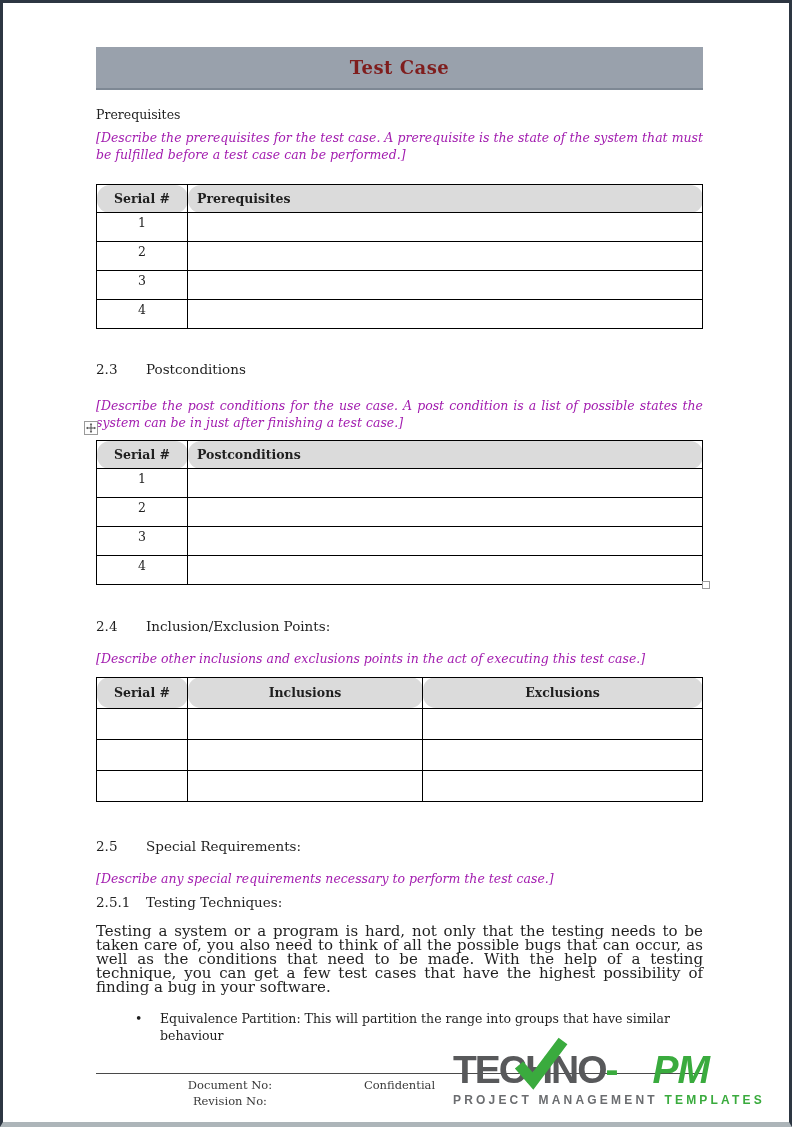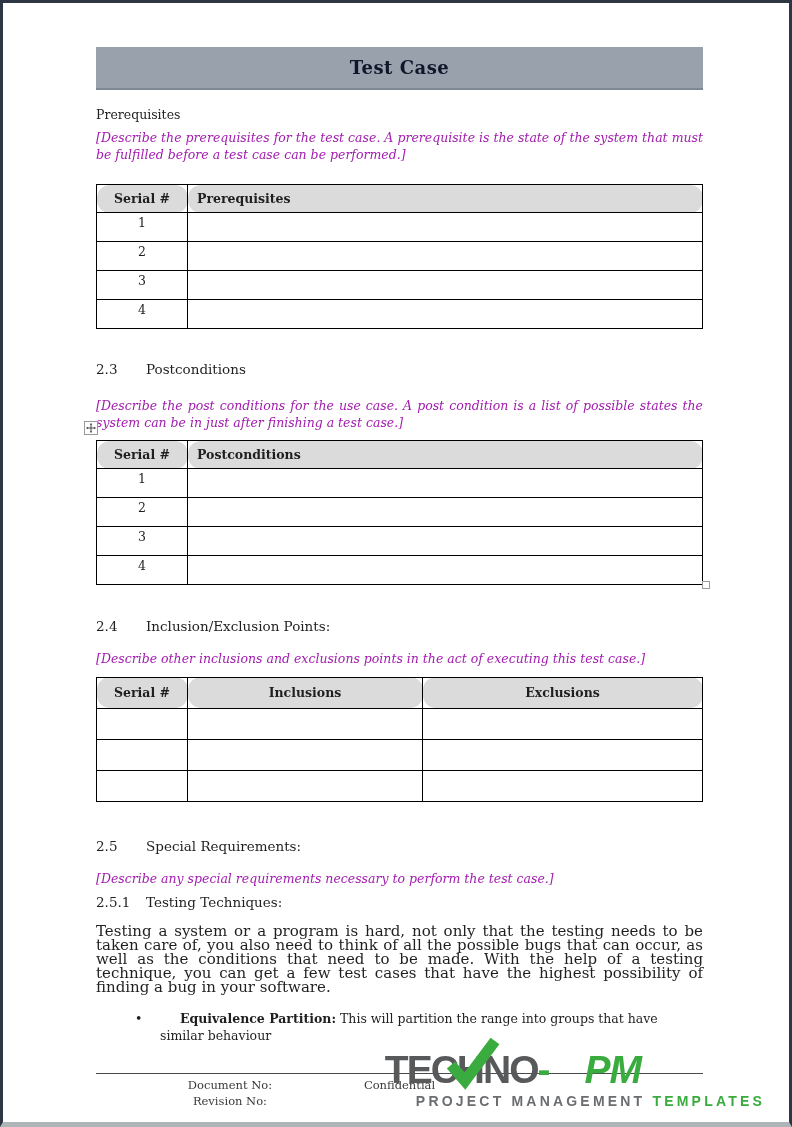--- a/index.html
+++ b/index.html
@@ -8,39 +8,39 @@
     border-top:3px solid #2D3642;border-left:3px solid #2D3642;border-right:3px solid #2D3642;
     border-bottom:5px solid #ADB5B9;
     background:#ffffff;padding:44px 86px 0 93px;
     font-family:"DejaVu Serif", serif;color:#1F1F1F;overflow:hidden;
   }
   .banner{
     height:43px;background:#99A1AC;border-bottom:2px solid #7E8894;
     display:flex;align-items:center;justify-content:center;
     margin-bottom:17px;box-sizing:border-box;
   }
-  .banner-title{color:#0f172a;font-weight:bold;font-size:18px;letter-spacing:.5px;}
+  .banner-title{color:#7f1d1d;font-weight:bold;font-size:18px;letter-spacing:.5px;}
   .plain-label{font-size:12.5px;margin:0 0 8px;}
   .ph{color:#a21caf;font-style:italic;font-size:12.5px;line-height:16.5px;text-align:justify;margin:0;}
   .sec{font-size:13.5px;font-weight:normal;margin:0;line-height:17px;}
   .sec .num{display:inline-block;width:50px;}
   .doc-table{width:100%;border-collapse:collapse;table-layout:fixed;}
   .doc-table th,.doc-table td{border:1px solid #000;box-sizing:border-box;font-size:12.5px;}
   .doc-table th{background:#DBDBDB;font-weight:bold;height:28px;padding:3px 9px;vertical-align:middle;border-radius:13px;}
   .col-serial{width:91px;}
   th.center,td.center{text-align:center;}
   th.left{text-align:left;}
   .doc-table td{height:29px;padding:2px 9px;vertical-align:top;}
   .t3 th{height:31px;}
   .t3 td{height:31px;}
   .col-incl{width:235px;}
   .body-text{font-size:15px;line-height:14px;text-align:justify;margin:0 0 17px;}
   .bullet{display:flex;padding-left:39px;font-size:12.5px;line-height:16.5px;}
   .bullet .dot{width:25px;flex:0 0 25px;}
-  .bullet .term{font-weight:bold;margin-left:20px;}
+  .bullet .term{font-weight:normal;}
   
   .move-handle{
     position:absolute;left:81px;top:418px;width:14px;height:14px;box-sizing:border-box;
     border:1px solid #9a9a9a;background:#fdfdfd;display:flex;align-items:center;justify-content:center;
   }
   .resize-handle{
     position:absolute;left:699px;top:578px;width:8px;height:8px;box-sizing:border-box;
     border:1px solid #9a9a9a;background:#ffffff;
   }
   
@@ -49,22 +49,22 @@
   .logo{position:absolute;right:24px;top:1046px;}
   .logo-main{
     font-family:"Liberation Sans", sans-serif;font-weight:700;font-size:39px;
     letter-spacing:-2px;color:#58595B;line-height:42px;white-space:nowrap;
   }
   .logo-h-wrap{position:relative;display:inline-block;}
   .check-svg{position:absolute;left:-14px;top:-14px;width:58px;height:56px;pointer-events:none;}
   .green{color:#3AAB3E;}
   .pm{font-style:italic;letter-spacing:-1px;margin-left:36px;}
   .logo-tagline{
-    font-family:"Liberation Sans", sans-serif;font-size:14px;letter-spacing:3.2px;
-    color:#6b6d70;margin-top:2px;white-space:nowrap;font-weight:bold;margin-left:31px;
+    font-family:"Liberation Sans", sans-serif;font-size:12px;letter-spacing:3.2px;
+    color:#6b6d70;margin-top:2px;white-space:nowrap;font-weight:bold;
   }.mb9{margin-bottom:9px;}.mb7{margin-bottom:7px;}
   .mb13{margin-bottom:13px;}.mb16{margin-bottom:16px;margin-top:13px;}
   .mb20{margin-bottom:20px;}.mb21{margin-bottom:21px;}.mb32{margin-bottom:32px;}
   .mb33{margin-bottom:33px;}.mb36{margin-bottom:36px;}
 </style>
 </head>
 <body>
 
 <div class="page">
 

